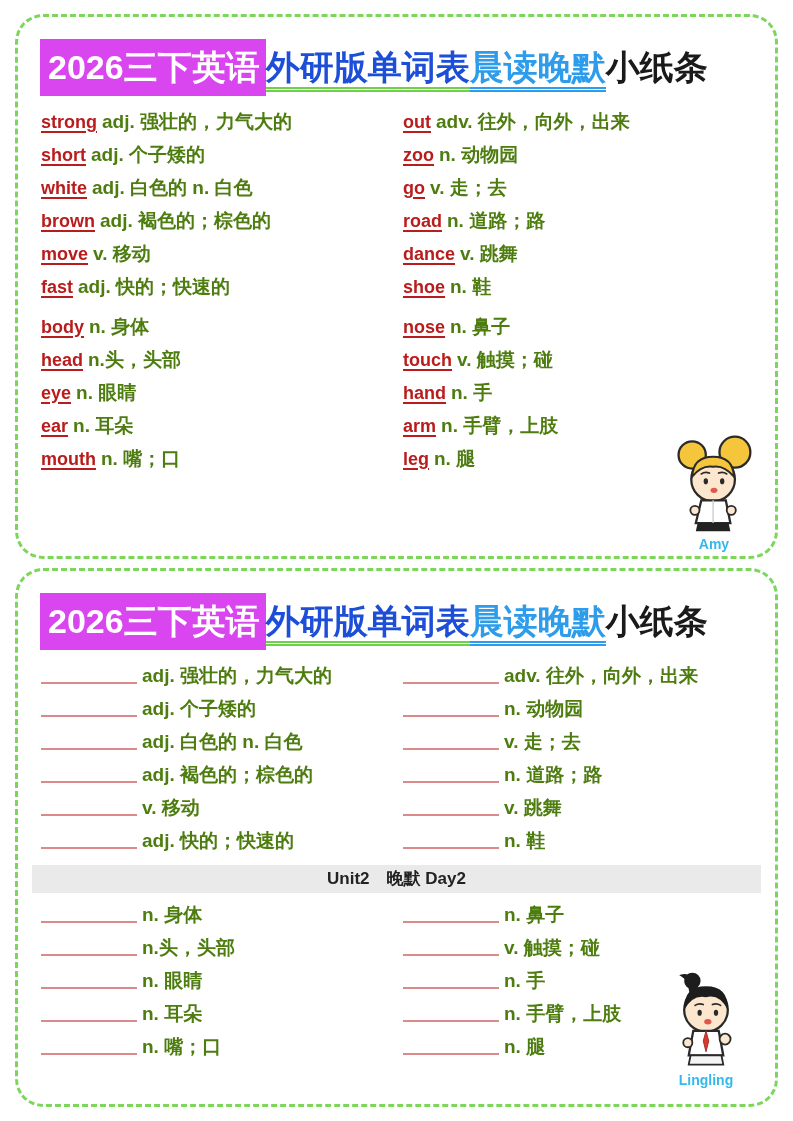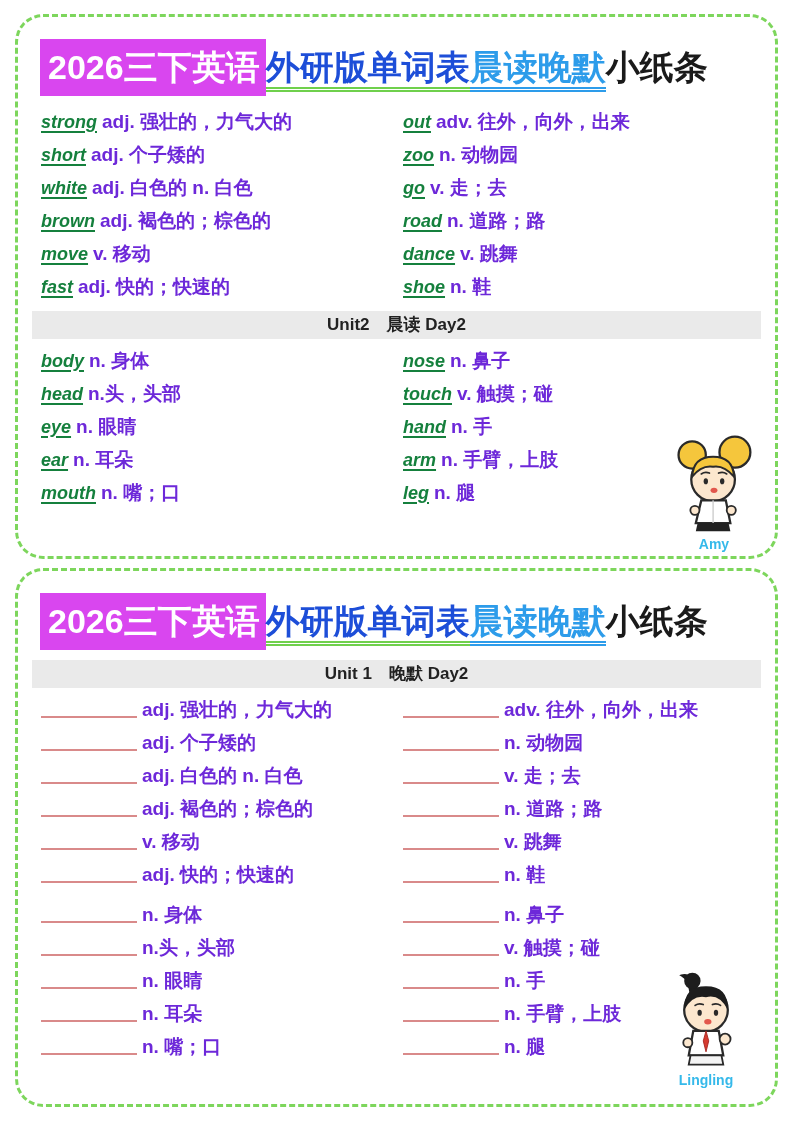--- a/index.html
+++ b/index.html
@@ -70,36 +70,35 @@
   .row {
     height: 33px;
     display: flex;
     align-items: center;
     font-size: 19px;
     font-weight: 700;
     color: #1a1a1a;
     white-space: nowrap;
   }
   .word {
-    color: #15803d;
+    color: #b91c1c;
     text-decoration: underline;
     text-underline-offset: 3px;
     text-decoration-thickness: 1.5px;
     margin-right: 5px;
     font-size: 18px;
-    font-style: italic;
   }
   .blank {
     display: inline-block;
     width: 96px;
     height: 1px;
     border-bottom: 2px solid #d98a8a;
     margin: 14px 5px 0 0;
   }
-  .def { color: #6d28d9; }
+  .def { color: #4d7c0f; }
 
   
   .mascot { position: absolute; text-align: center; }
   .card.top .mascot { right: 20px; bottom: 4px; }
   .card.bottom .mascot { right: 26px; bottom: 16px; }
   .mascot-caption {
     font-size: 14px;
     font-weight: 700;
     color: #35b9ea;
     margin-top: -2px;
@@ -164,21 +163,20 @@
             </div>
             <div class="row">
               <span class="word">shoe</span>
               <span class="def">n. 鞋</span>
             </div>
           </div>
       </div>
     </div>
 
     <div>
-      <div class="bar">Unit2　晨读 Day2</div>
       <div class="cols">
         <div class="col left">
             <div class="row">
               <span class="word">body</span>
               <span class="def">n. 身体</span>
             </div>
             <div class="row">
               <span class="word">head</span>
               <span class="def">n.头，头部</span>
             </div>
@@ -238,21 +236,20 @@
         <path d="M27 98 L61 98 L63 107 L25 107 Z" fill="#222222"></path>
       </svg>
       <div class="mascot-caption">Amy</div>
     </div>
   </section>
 
   <section class="card bottom">
     <h1 class="title"><span class="chip">2026三下英语</span><span class="book">外研版单词表</span><span class="mode">晨读晚默</span><span class="note">小纸条</span></h1>
 
     <div>
-      <div class="bar">Unit 1　晚默 Day2</div>
       <div class="cols">
         <div class="col left">
             <div class="row">
               <span class="blank"></span>
               <span class="def">adj. 强壮的，力气大的</span>
             </div>
             <div class="row">
               <span class="blank"></span>
               <span class="def">adj. 个子矮的</span>
             </div>
@@ -296,20 +293,21 @@
             </div>
             <div class="row">
               <span class="blank"></span>
               <span class="def">n. 鞋</span>
             </div>
           </div>
       </div>
     </div>
 
     <div>
+      <div class="bar">Unit2　晚默 Day2</div>
       <div class="cols">
         <div class="col left">
             <div class="row">
               <span class="blank"></span>
               <span class="def">n. 身体</span>
             </div>
             <div class="row">
               <span class="blank"></span>
               <span class="def">n.头，头部</span>
             </div>

